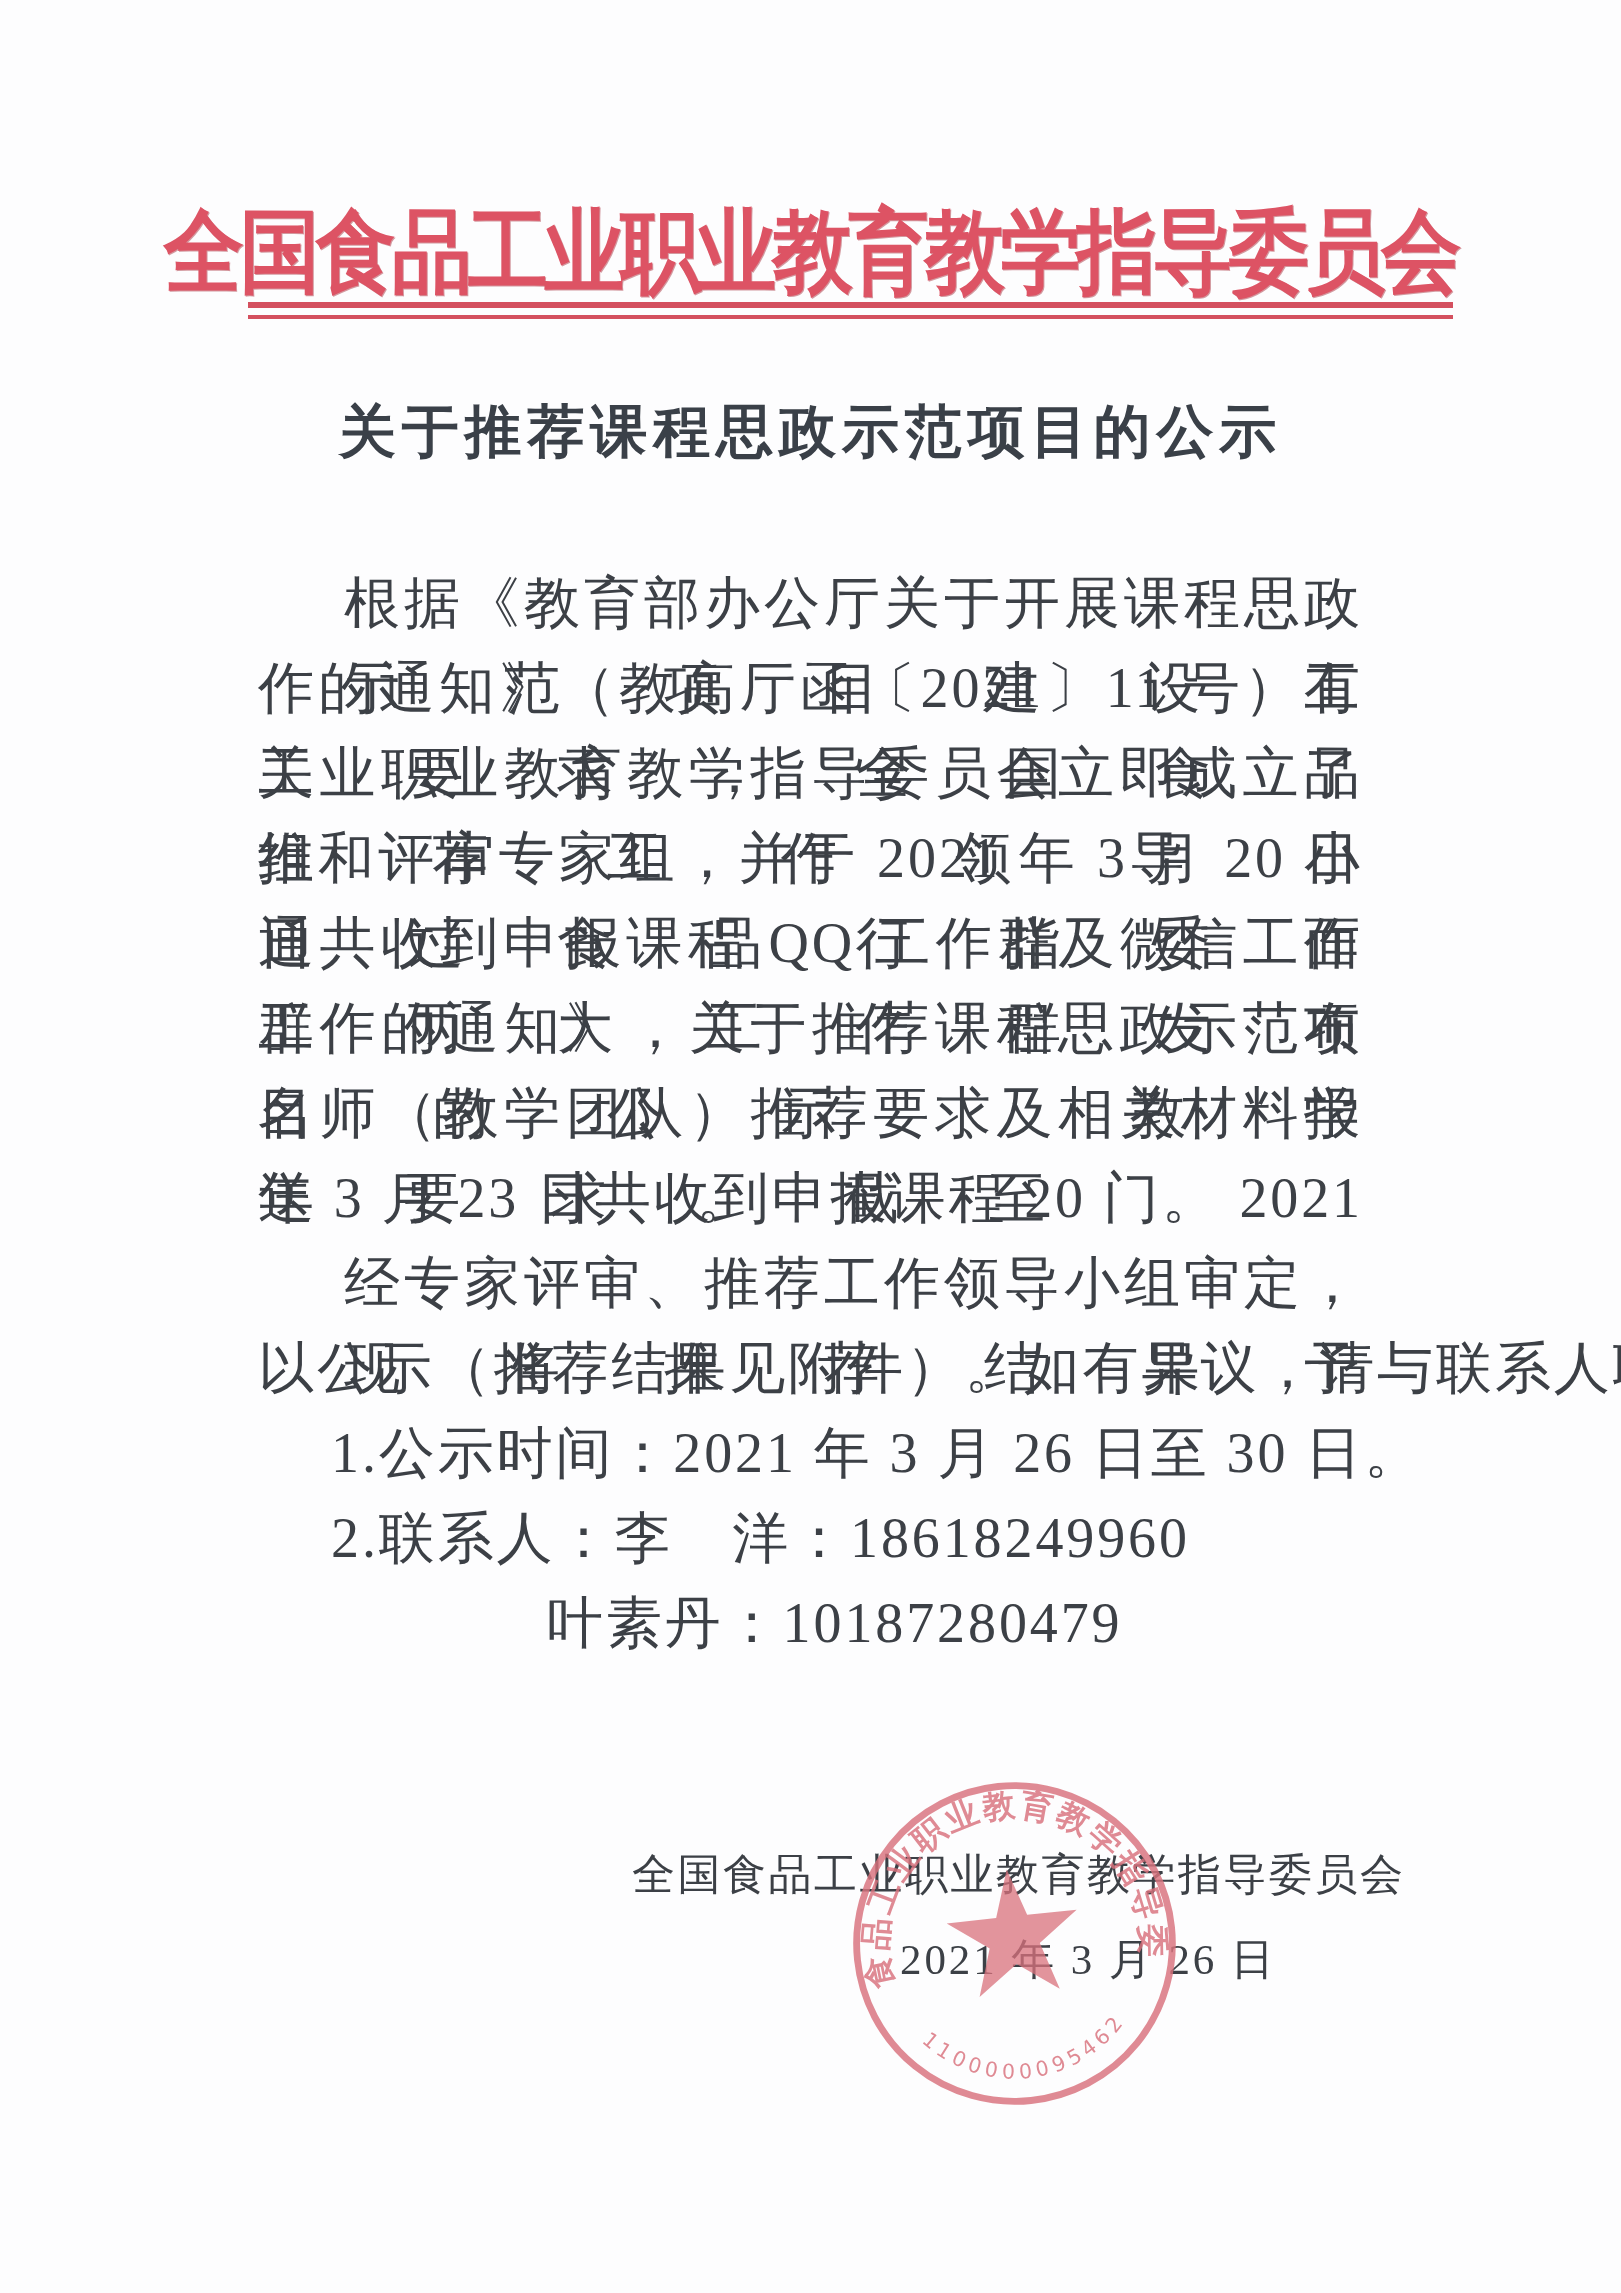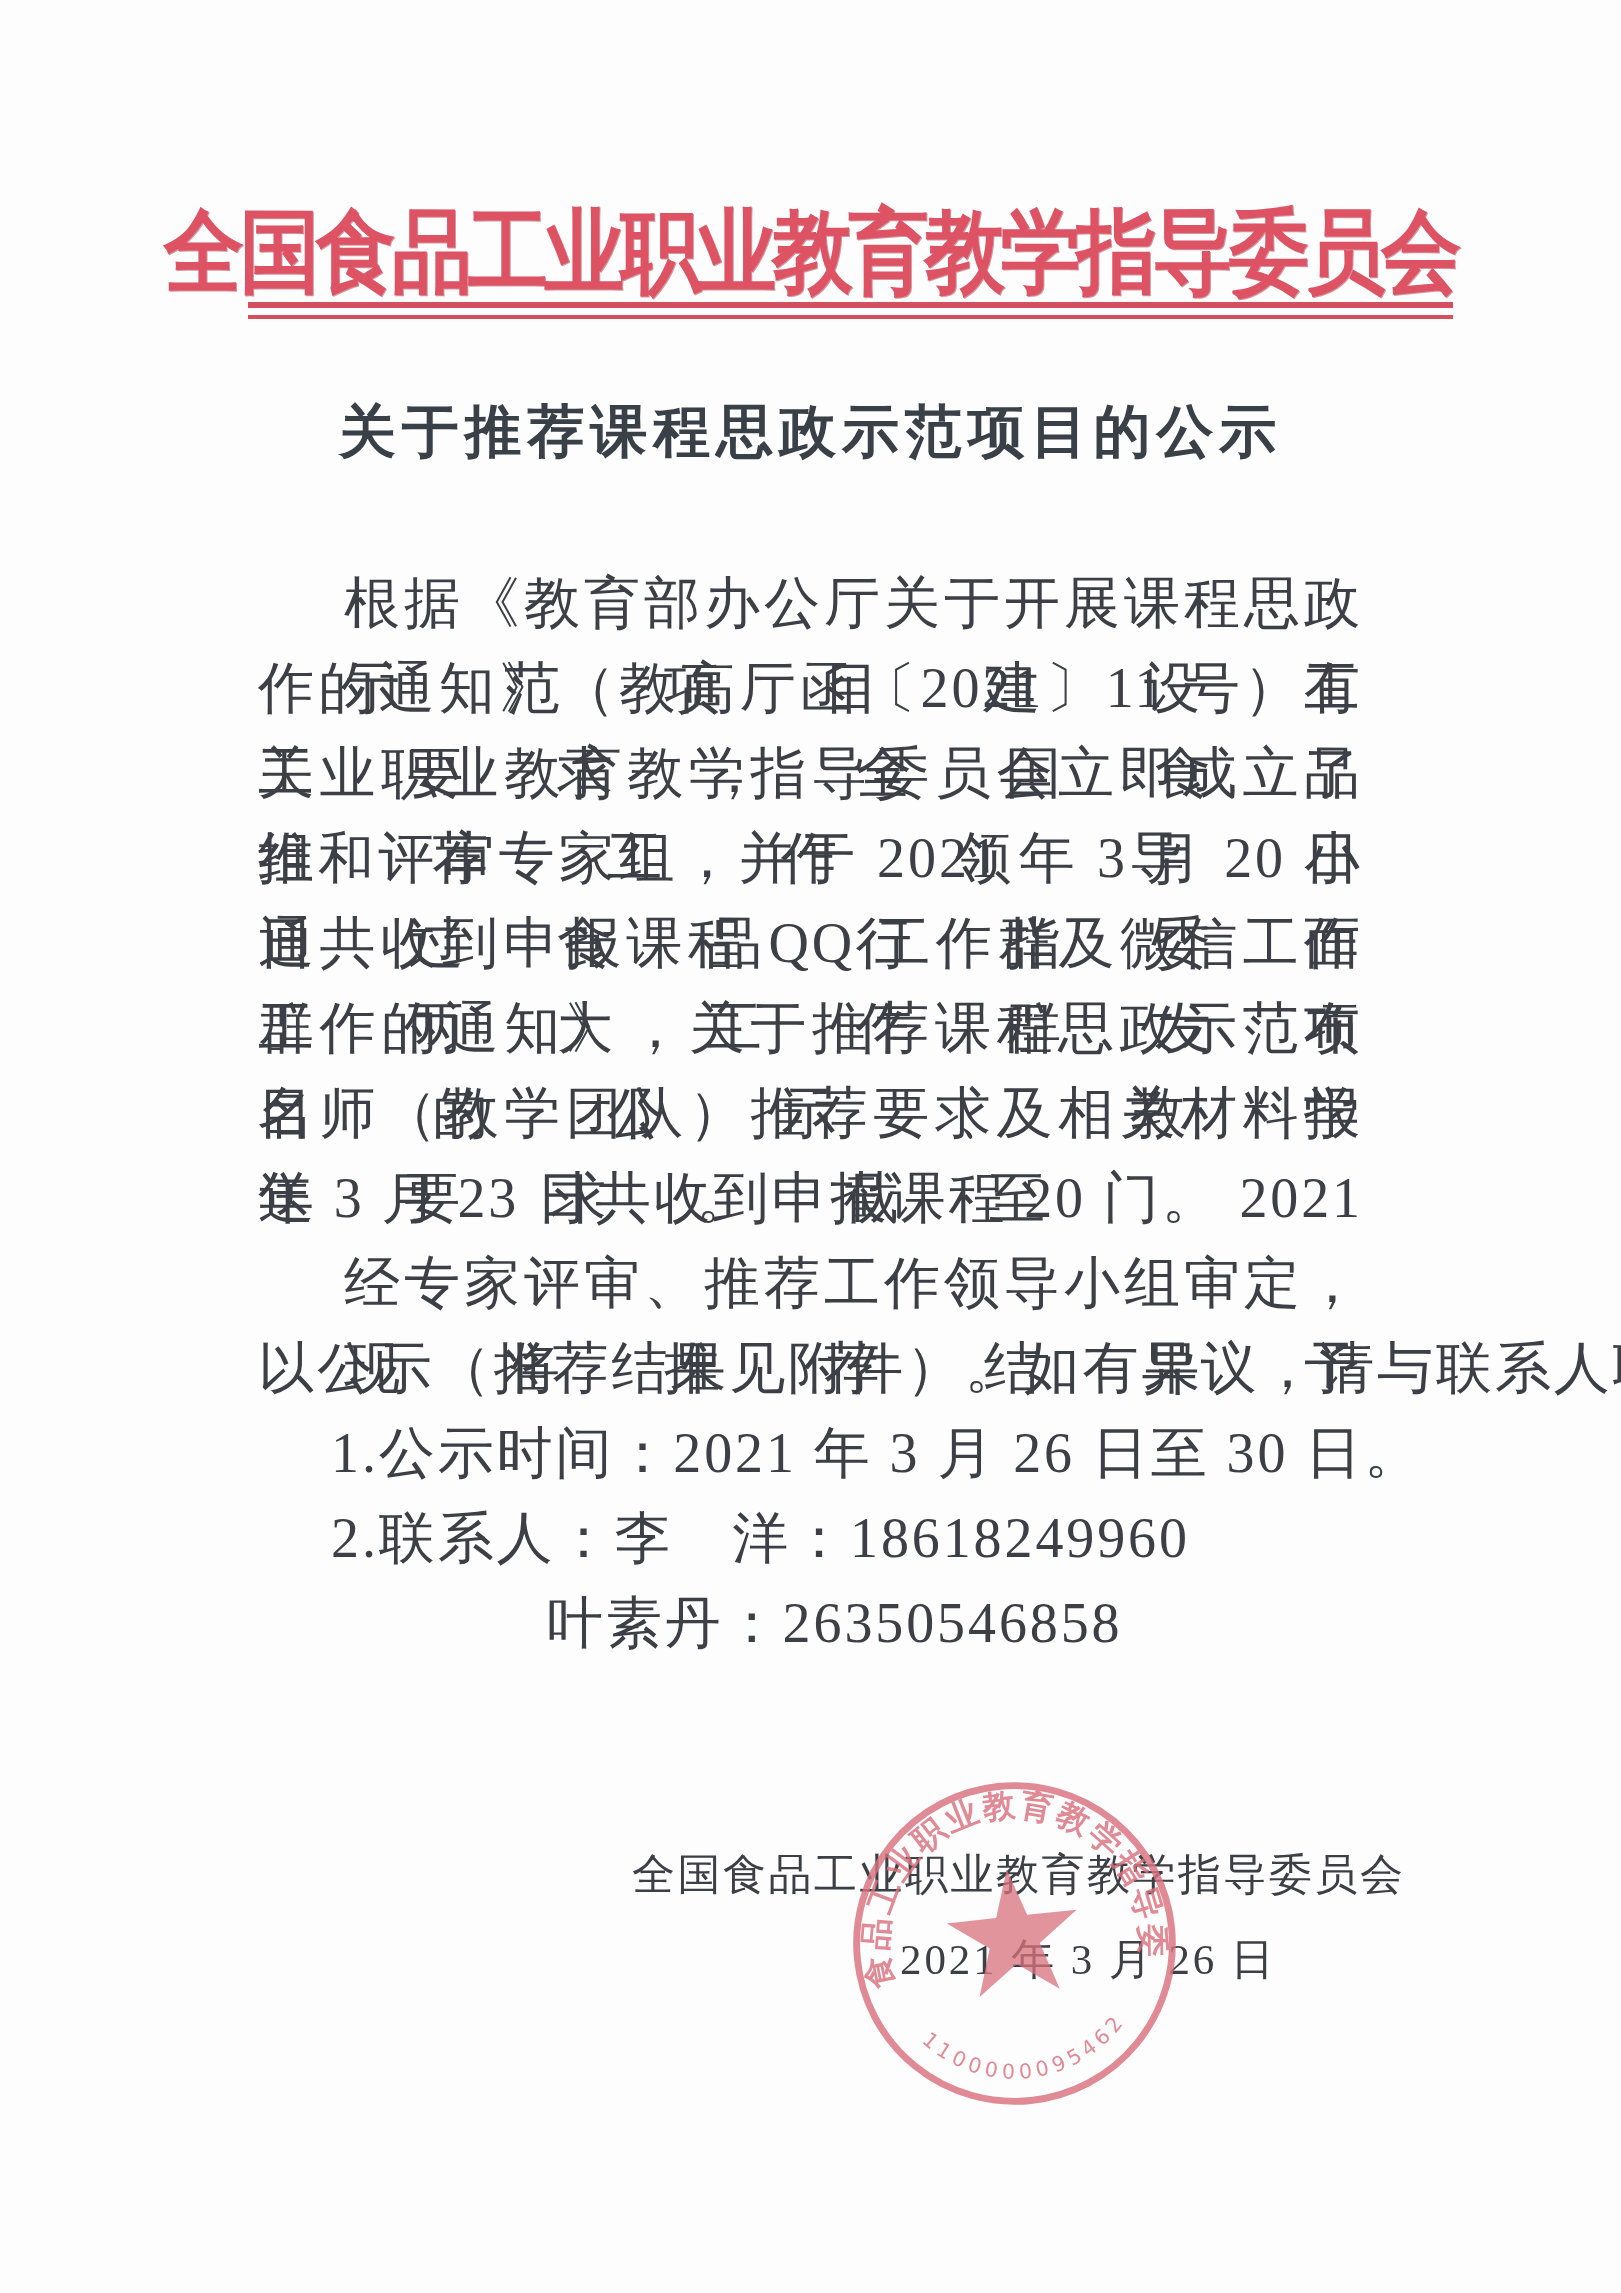--- a/index.html
+++ b/index.html
@@ -100,21 +100,21 @@
       <div class="bline fill" style="padding-left: 0px;">工业职业教育教学指导委员会立即成立了推荐工作领导小</div>
       <div class="bline fill" style="padding-left: 0px;">组和评审专家组，并于 2021 年 3 月 20 日通过食品行指委面</div>
       <div class="bline fill" style="padding-left: 0px;">日共收到申报课程 QQ 工作群及微信工作群两大工作群发布</div>
       <div class="bline fill" style="padding-left: 0px;">工作的通知》，关于推荐课程思政示范项目的公示、教学</div>
       <div class="bline fill" style="padding-left: 0px;">名师（教学团队）推荐要求及相关材料报送要求。截至 2021</div>
       <div class="bline" style="padding-left: 0px;">年 3 月 23 日共收到申报课程 20 门。</div>
       <div class="bline fill" style="padding-left: 86px;">经专家评审、推荐工作领导小组审定，现将推荐结果予</div>
       <div class="bline" style="padding-left: 0px; text-align: right;">以公示（推荐结果见附件）。如有异议，请与联系人联系。</div>
       <div class="bline" style="padding-left: 73px;">1.公示时间：2021 年 3 月 26 日至 30 日。</div>
       <div class="bline" style="padding-left: 73px;">2.联系人：李　洋：18618249960</div>
-      <div class="bline" style="padding-left: 289px;">叶素丹：26350546858</div>
+      <div class="bline" style="padding-left: 289px;">叶素丹：10187280479</div>
     </div>
 
   <div class="sig-org">全国食品工业职业教育教学指导委员会</div>
 
   <div class="sig-date">2021 年 3 月 26 日</div>
 
   <svg class="stamp" viewBox="-180 -180 360 360" xmlns="http://www.w3.org/2000/svg">
     <g transform="rotate(-6)">
       <circle class="stamp-ring" r="161"></circle>
       <path id="arcTop" d="M -122.2 44.5 A 130 130 0 1 1 122.2 44.5" fill="none"></path>

